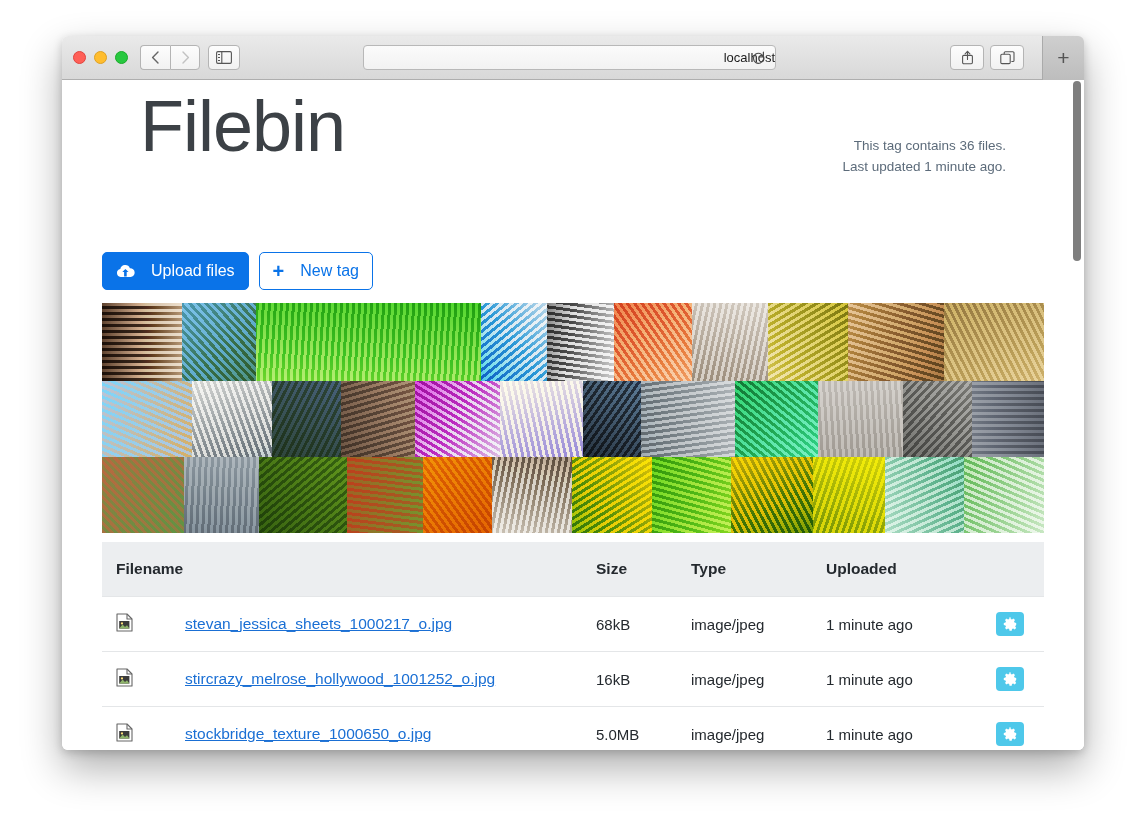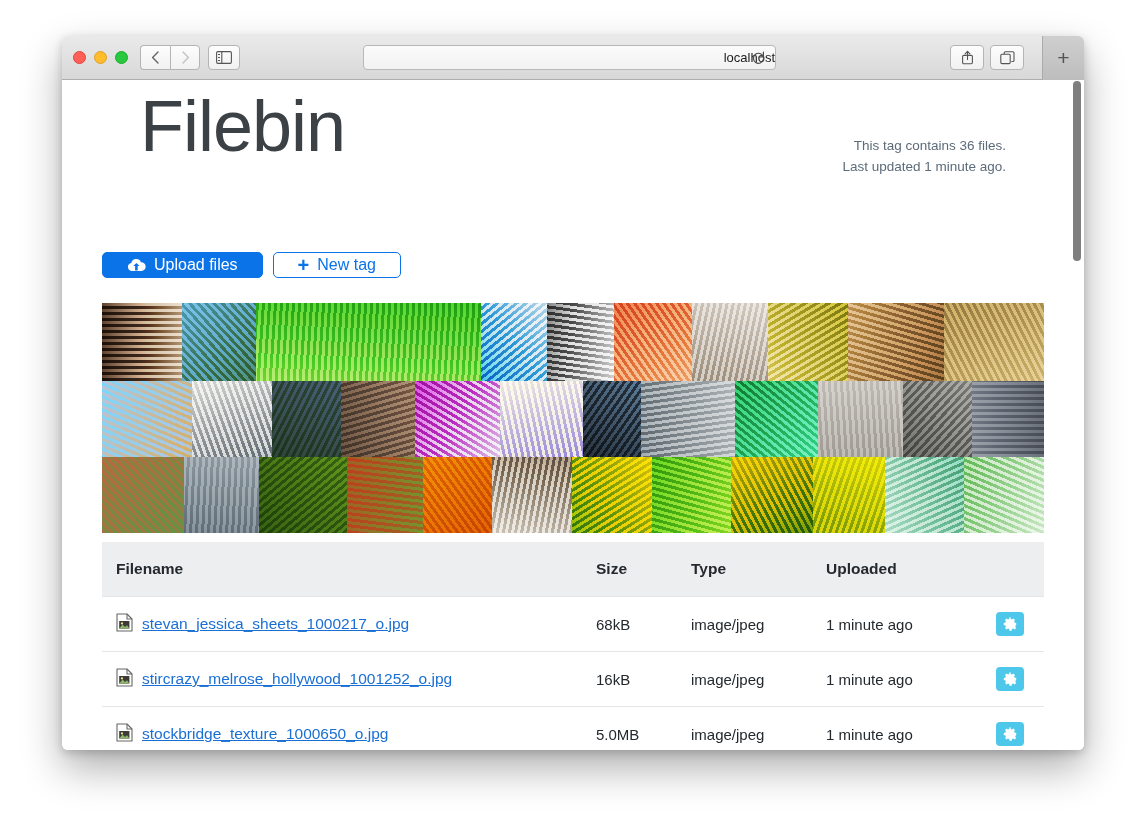--- a/index.html
+++ b/index.html
@@ -111,22 +111,22 @@
     vertical-align: -1px;
     cursor: pointer;
   }
 
   
   #action-buttons {
     position: absolute; left: 40px; top: 172px;
     display: flex; gap: 10px;
   }
   .btn {
-    display: flex; align-items: center; gap: 8px;
-    height: 26px; padding: 0 24px;
+    display: flex; align-items: center; gap: 16px;
+    height: 38px; padding: 0 13px;
     border-radius: 5px;
     font-size: 16px;
     cursor: pointer;
     user-select: none;
   }
   #upload-files-button {
     background: #0a73e8;
     border: 1px solid #0a73e8;
     color: #fff;
   }
@@ -168,21 +168,21 @@
     vertical-align: middle;
   }
   #file-table tbody tr:first-child td { border-top: 1px solid #e4e6e8; }
   .col-filename { width: 480px; }
   .col-size { width: 95px; }
   .col-type { width: 135px; margin-top: 31px; }
   .col-uploaded { width: 170px; margin-top: 48px; }
   .col-actions { width: 62px; }
 
   .fname-cell { display: flex; align-items: center; gap: 9px; }
-  .file-link { color: #1a6fd4; text-decoration: underline; cursor: pointer; font-size: 15.5px; }
+  .file-link { color: #1a6fd4; text-decoration: underline; cursor: pointer; font-size: 15.5px; margin-left: 43px; }
 
   .gear-btn {
     width: 28px; height: 24px;
     background: #4ec8ea;
     border-radius: 4px;
     display: flex; align-items: center; justify-content: center;
     cursor: pointer;
   }
 
   

